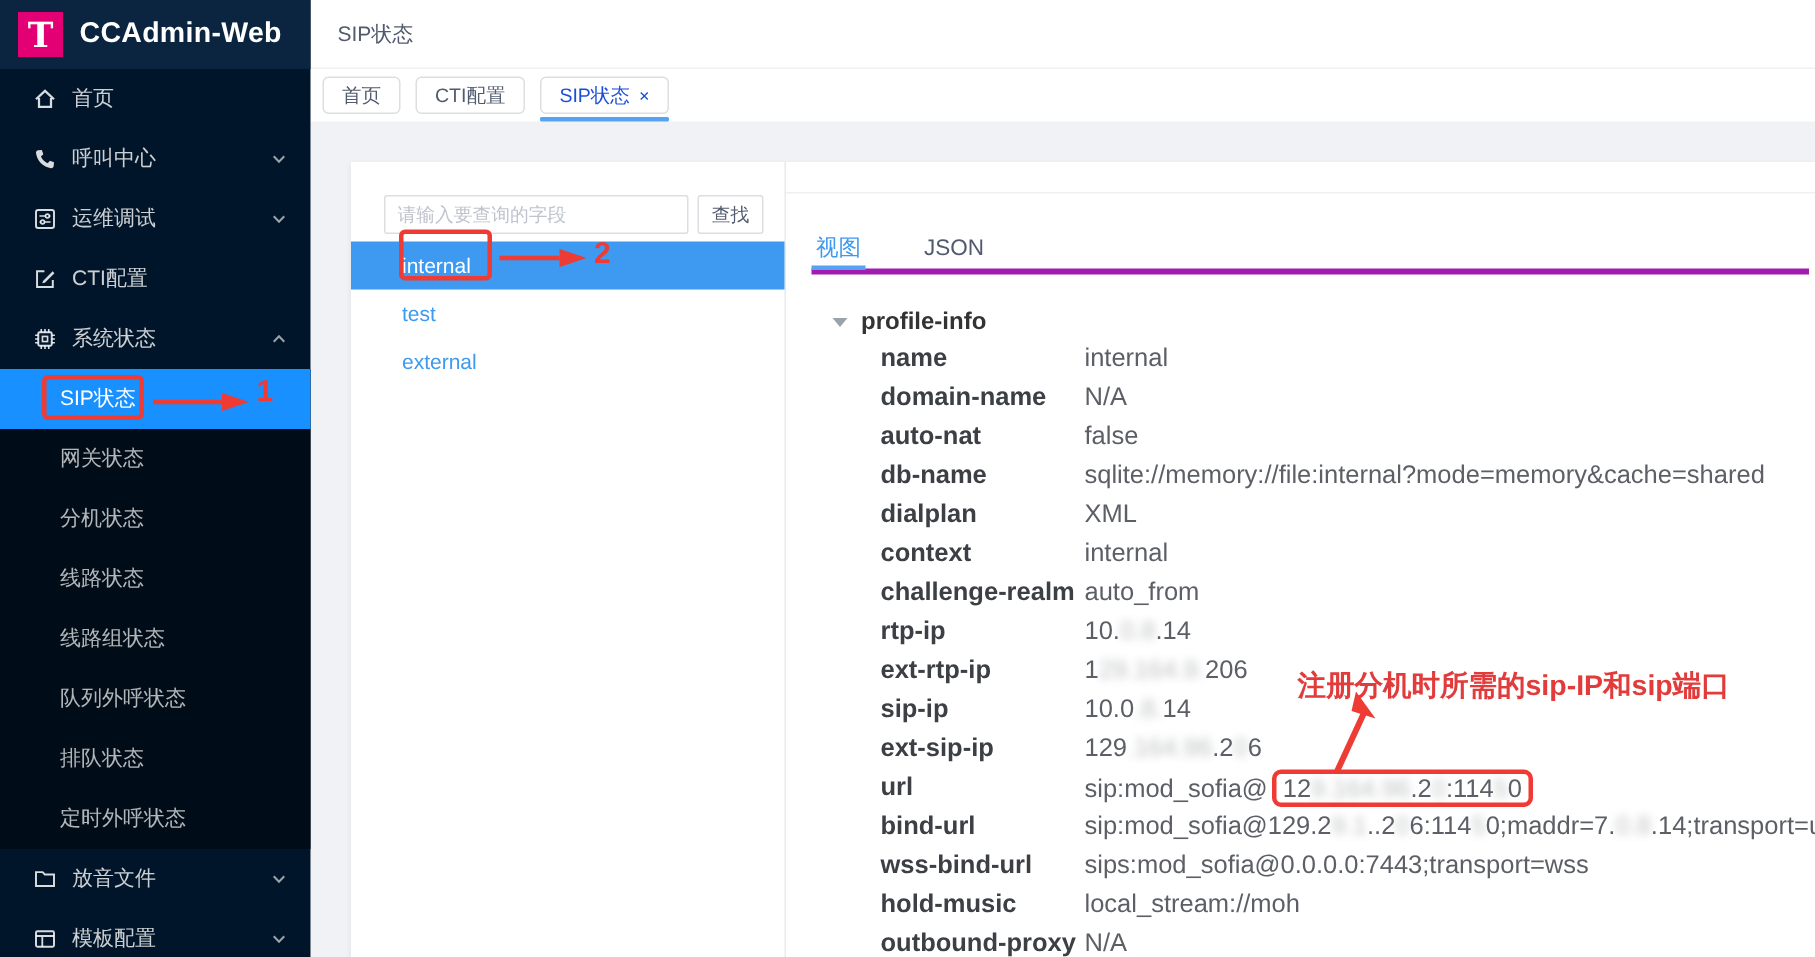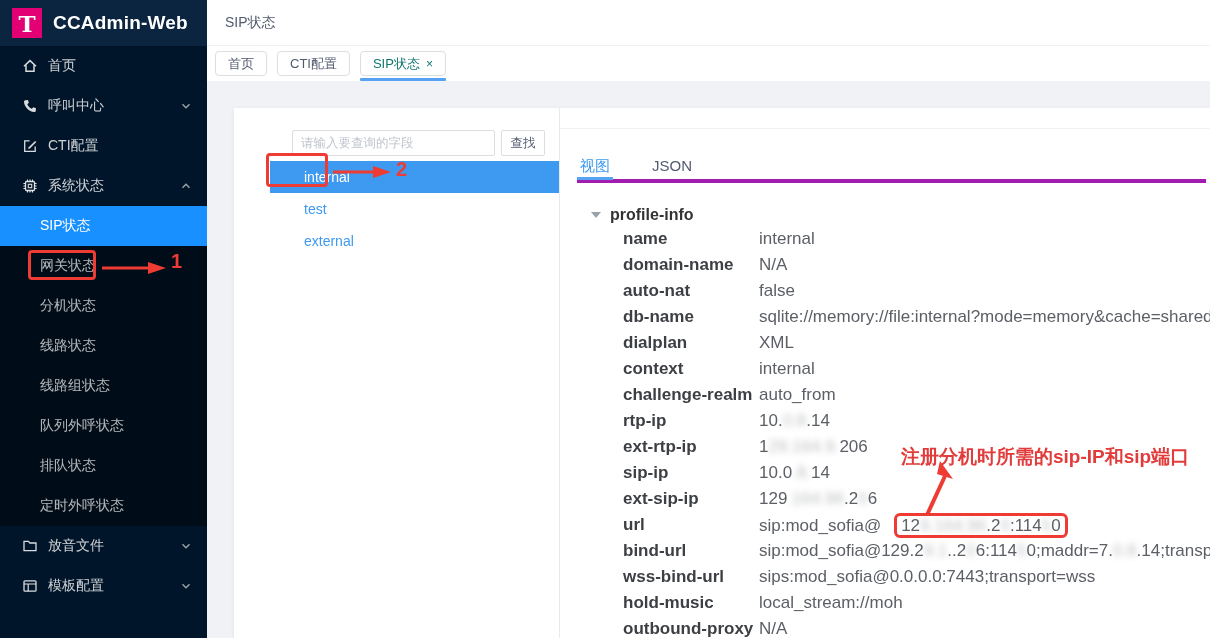--- a/index.html
+++ b/index.html
@@ -22,27 +22,27 @@
   .submenu .menu-item{padding-left:40px;color:rgba(255,255,255,.70);}
   .submenu .menu-item.selected{background:#1890ff;color:#fff;}
 
   
   .main{flex:1;display:flex;flex-direction:column;min-width:0;}
   .topbar{height:46px;box-sizing:border-box;background:#fff;display:flex;align-items:center;
           padding-left:18px;font-size:14px;color:#515a6e;border-bottom:1px solid #f0f0f0;}
   .tabstrip{height:35px;background:#fff;display:flex;align-items:center;gap:10px;padding-left:8px;}
   .page-tab{border:1px solid #dcdee2;border-radius:4px;padding:5px 12px;font-size:13px;color:#515a6e;
             background:#fff;position:relative;line-height:1;cursor:pointer;white-space:nowrap;}
-  .page-tab.active{color:#0f766e;}
+  .page-tab.active{color:#1d4ed8;}
   .page-tab.active::after{content:"";position:absolute;left:-1px;right:-1px;bottom:-6px;height:3px;
             background:#57a3f3;border-radius:1px;}
   .tab-close{margin-left:6px;font-size:12px;}
 
   .content{flex:1;background:#f0f2f5;padding:27px 0 0 27px;box-sizing:border-box;min-height:0;}
-  .card{background:#fff;height:100%;display:flex;box-shadow:0 1px 4px rgba(0,0,0,.08);padding-left:36px;}
+  .card{background:#fff;height:100%;display:flex;box-shadow:0 1px 4px rgba(0,0,0,.08);}
 
   
   .left-col{width:290px;flex:none;border-right:1px solid #e8eaec;padding-top:22px;box-sizing:border-box;}
   .search-row{display:flex;margin:0 14px 0 22px;gap:6px;}
   .search-input{flex:1;height:26px;border:1px solid #dcdee2;border-radius:2px;padding:0 8px;
                 font-size:12.5px;color:#515a6e;box-sizing:border-box;outline:none;min-width:0;
                 font-family:"Liberation Sans",sans-serif;}
   .search-input::placeholder{color:#bfc4cc;}
   .search-btn{height:26px;min-width:44px;border:1px solid #dcdee2;border-radius:2px;background:#fff;
               font-size:12.5px;color:#515a6e;cursor:pointer;font-family:"Liberation Sans",sans-serif;}
@@ -61,21 +61,21 @@
 
   .tree{position:absolute;top:96px;left:0;right:0;bottom:0;overflow:hidden;}
   .tree-header{display:flex;align-items:center;padding-left:31px;height:22px;font-weight:bold;
                font-size:16px;color:#333;}
   .caret-down{width:0;height:0;border-left:5px solid transparent;border-right:5px solid transparent;
               border-top:6px solid #9aa3ab;margin-right:9px;}
   .tree-row{display:flex;height:26px;align-items:center;padding-left:63px;font-size:17px;white-space:nowrap;}
   .f-label{width:136px;flex:none;font-weight:bold;color:#3c3f43;}
   .f-value{color:#5c6066;}
   .blur{filter:blur(3px);opacity:.4;}
-  .red-outline{border:3px solid #ef3b34;border-radius:6px;padding:0 4px;margin-left:13px;
+  .red-outline{border:3px solid #ef3b34;border-radius:6px;padding:0 4px;margin-left:3px;
                display:inline-block;line-height:19px;}
 
   
   .note{position:absolute;left:341px;top:336px;color:#e23b3b;font-size:19px;font-weight:bold;white-space:nowrap;}
   .anno-box{position:absolute;border:3px solid #ee3b33;border-radius:4px;box-sizing:border-box;}
   .anno-num{position:absolute;color:#ee3b33;font-size:20px;font-weight:bold;}
   .overlay{position:absolute;inset:0;pointer-events:none;z-index:6;}
   .arrow-svg{position:absolute;overflow:visible;}
 </style>
 </head>
@@ -107,20 +107,36 @@
           <span class="mi-label">呼叫中心</span>
           <span class="chev">
             <svg width="10" height="10" viewBox="0 0 10 10">
               <path d="M1.5 3.2 L5 6.8 L8.5 3.2" fill="none" stroke="currentColor" stroke-width="1.4"></path>
             </svg>
           </span>
         </div>
         <div class="menu-item">
           <span class="mi-icon">
             <svg width="16" height="16" viewBox="0 0 16 16">
+              <rect x="2" y="2" width="12" height="12" rx="1.5" fill="none" stroke="currentColor" stroke-width="1.3"></rect>
+              <path d="M4.3 6 H11.7 M4.3 10 H11.7" stroke="currentColor" stroke-width="1.1"></path>
+              <circle cx="9.6" cy="6" r="1.25" fill="#001529" stroke="currentColor" stroke-width="1.1"></circle>
+              <circle cx="6.4" cy="10" r="1.25" fill="#001529" stroke="currentColor" stroke-width="1.1"></circle>
+            </svg>
+          </span>
+          <span class="mi-label">运维调试</span>
+          <span class="chev">
+            <svg width="10" height="10" viewBox="0 0 10 10">
+              <path d="M1.5 3.2 L5 6.8 L8.5 3.2" fill="none" stroke="currentColor" stroke-width="1.4"></path>
+            </svg>
+          </span>
+        </div>
+        <div class="menu-item">
+          <span class="mi-icon">
+            <svg width="16" height="16" viewBox="0 0 16 16">
               <path d="M13.2 8.6 V13.3 H2.7 V2.8 H7.6" fill="none" stroke="currentColor" stroke-width="1.3"></path>
               <path d="M6.7 9.3 L13.1 2.9 L14.3 4.1 L7.9 10.5 L6.2 10.9 Z" fill="currentColor"></path>
             </svg>
           </span>
           <span class="mi-label">CTI配置</span>
         </div>
         <div class="menu-item">
           <span class="mi-icon">
             <svg width="16" height="16" viewBox="0 0 16 16">
               <rect x="3.5" y="3.5" width="9" height="9" rx="1" fill="none" stroke="currentColor" stroke-width="1.3"></rect>

